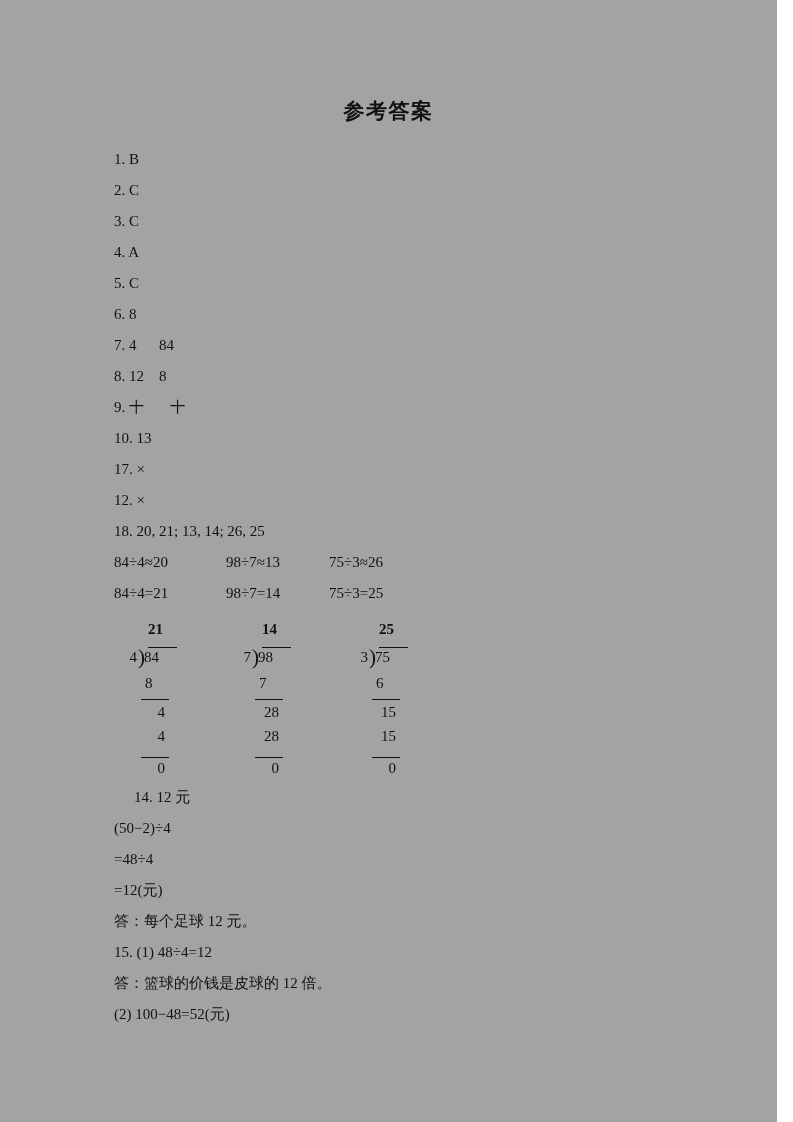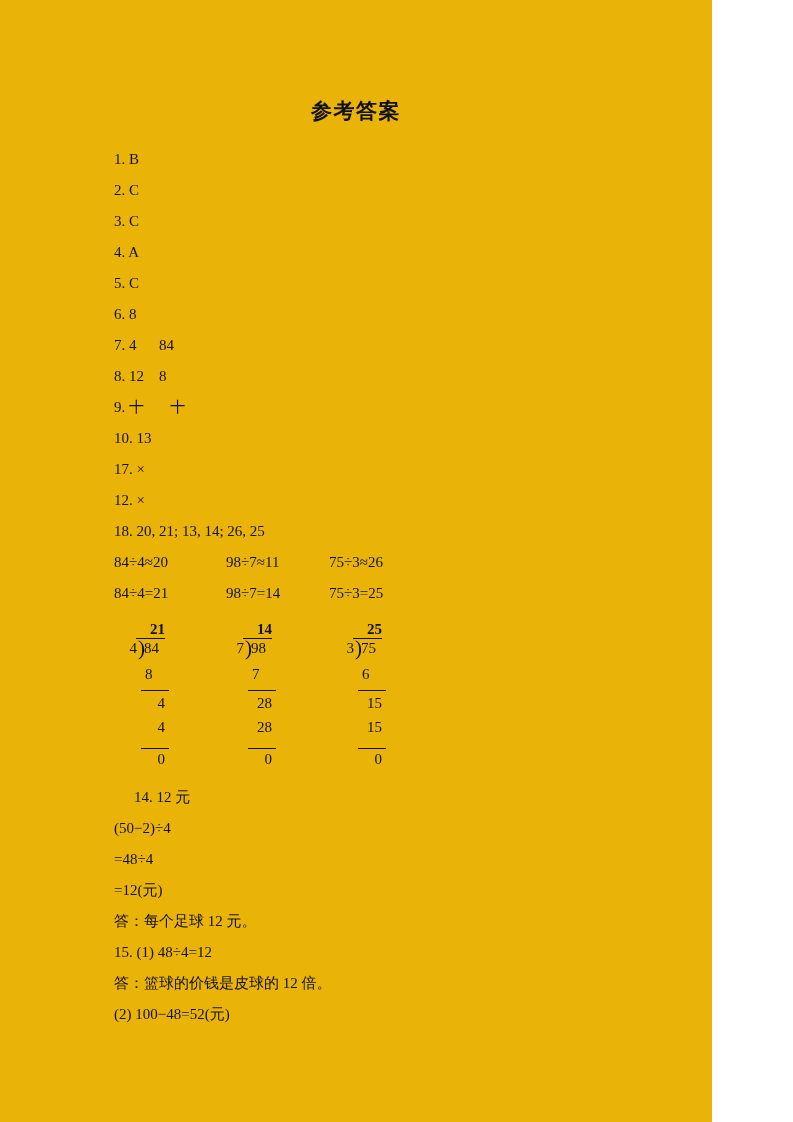--- a/index.html
+++ b/index.html
@@ -1,19 +1,19 @@
 <!DOCTYPE html>
 <html><head>
 <meta charset="utf-8">
 <style>
   html,body{margin:0;padding:0;background:#ffffff;}
   .page{
     position:relative;
-    width:712px;height:1122px;
-    background:#eab308;
+    width:777px;height:1122px;
+    background:#a3a3a3;
     font-family:"Liberation Serif","DejaVu Serif",serif;
     color:#111;
     overflow:hidden;
   }
   .title{
     padding-top:99px;
     text-align:center;
     font-size:21px;
     line-height:24px;
     font-weight:bold;
@@ -38,25 +38,25 @@
     margin-top:12px;
     height:141px;
     font-size:0;
     white-space:normal;
   }
   .ldiv{display:inline-block;vertical-align:top;font-size:15px;}
   .ldiv.b1{margin-left:14px;}
   .ldiv.b2{margin-left:65px;}
   .ldiv.b3{margin-left:68px;}
   .ld-quot{
-    margin-left:8px;width:29px;
-    text-align:right;font-weight:bold;
+    margin-left:20px;width:29px;
+    text-align:left;font-weight:bold;
     height:16px;line-height:16px;
     border-bottom:1.5px solid #111;
-    padding-bottom:1px;
+    padding-bottom:10px;
   }
   .ld-head{display:flex;height:17px;line-height:17px;margin-top:1px;}
   .ld-divisor{display:inline-block;width:9px;text-align:right;}
   .ld-paren{
     display:inline-block;width:6px;margin-left:1px;
     font-size:21px;line-height:16px;
   }
   .ld-dividend{display:inline-block;width:26px;}
   .ld-work{margin-left:15px;width:25px;}
   .ld-row{height:14px;line-height:14px;}
@@ -88,21 +88,21 @@
     <div class="line">5. C</div>
     <div class="line">6. 8</div>
     <div class="line">7. 4      84</div>
     <div class="line">8. 12    8</div>
     <div class="line">9. 十       十</div>
     <div class="line">10. 13</div>
     <div class="line">17. ×</div>
     <div class="line">12. ×</div>
     <div class="line">18. 20, 21; 13, 14; 26, 25</div>
 
-    <div class="line"><span class="eqcol1">84÷4≈20</span><span class="eqcol2">98÷7≈11</span><span>75÷3≈26</span></div>
+    <div class="line"><span class="eqcol1">84÷4≈20</span><span class="eqcol2">98÷7≈13</span><span>75÷3≈26</span></div>
 
     <div class="line"><span class="eqcol1">84÷4=21</span><span class="eqcol2">98÷7=14</span><span>75÷3=25</span></div>
 
     <div class="divarea">
 
       <div class="ldiv b1">
         <div class="ld-quot">21</div>
         <div class="ld-head">
           <span class="ld-divisor">4</span>
           <span class="ld-paren">)</span>

